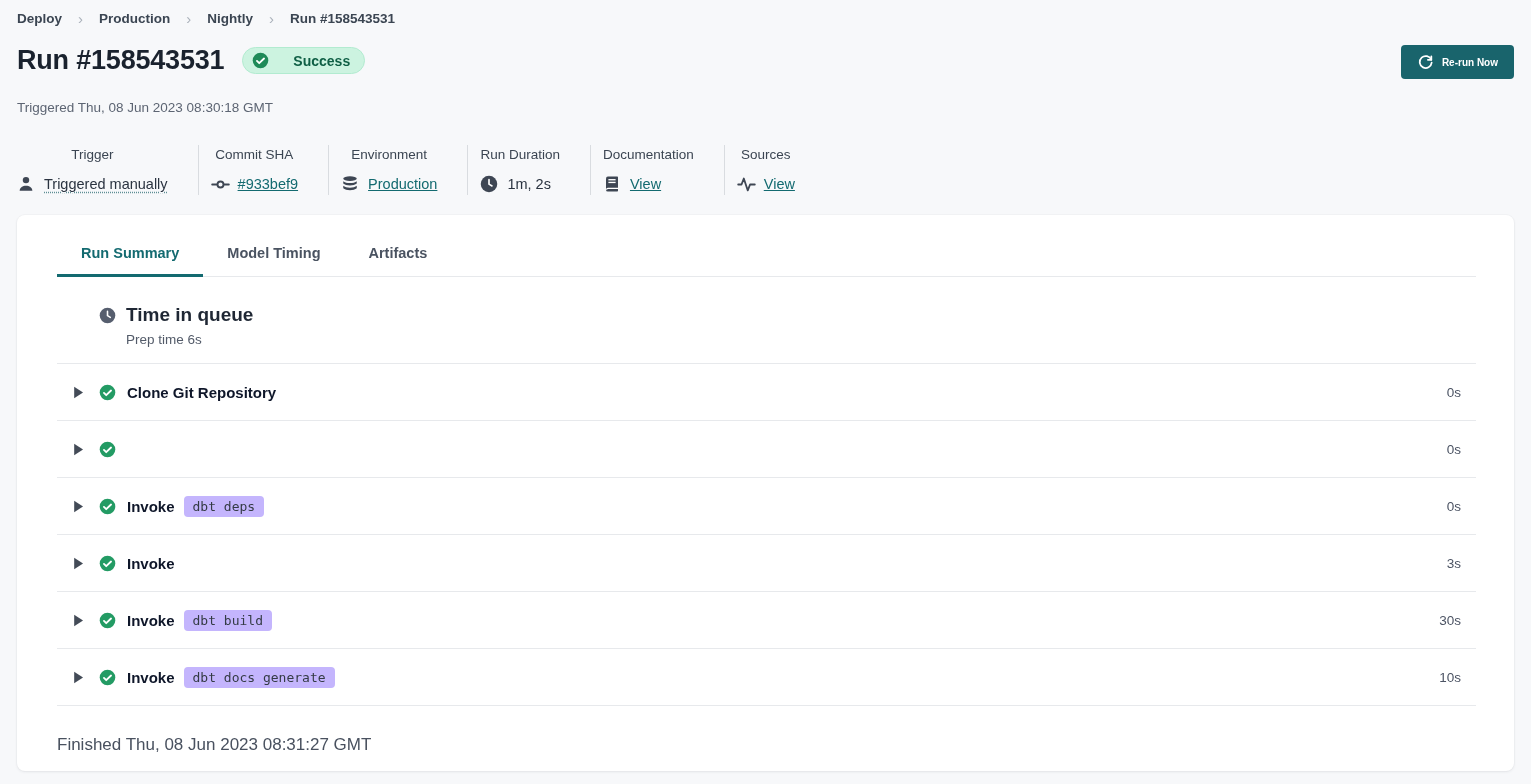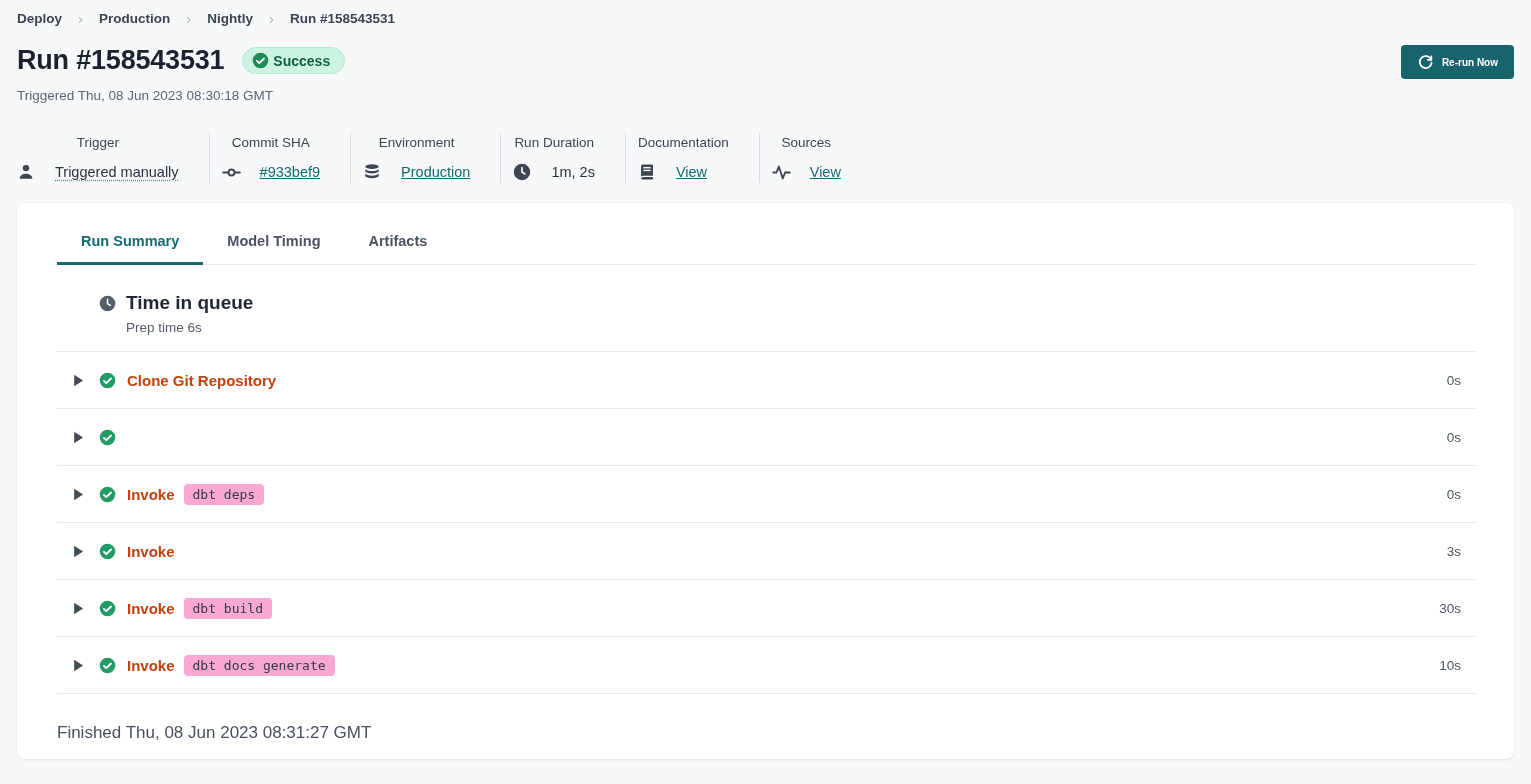--- a/index.html
+++ b/index.html
@@ -24,41 +24,41 @@
   
   .topbar { padding: 10px 5px 0 17px; }
   .breadcrumb { display: flex; align-items: center; gap: 10px; font-size: 13.5px; font-weight: 700; color: #3b4552; }
   .crumb { cursor: pointer; }
   .crumb-sep { color: #aab1ba; font-weight: 400; font-size: 15px; padding: 0 6px; }
 
   .header-row { display: flex; align-items: flex-start; justify-content: space-between; padding: 0 17px; margin-top: 18px; }
   .header-left { display: flex; align-items: center; gap: 18px; }
   .page-title { font-size: 27px; font-weight: 700; letter-spacing: -0.2px; color: #1a222e; }
   .status-badge {
-    display: inline-flex; align-items: center; gap: 4px;
+    display: inline-flex; align-items: center; gap: 24px;
     background: var(--badge-bg); border: 1px solid #b2ebd0;
     color: var(--badge-text); font-size: 14px; font-weight: 600;
     height: 27px; padding: 0 14px 0 9px; border-radius: 16px;
   }
   .status-badge .badge-check { color: #1e8a58; }
   .rerun-btn {
     display: inline-flex; align-items: center; gap: 9px;
     background: var(--btn); color: #fff; border: none; cursor: pointer;
     font-family: inherit; font-size: 10px; font-weight: 600;
     height: 34px; padding: 0 16px; border-radius: 4px;
   }
-  .triggered { padding: 0 17px; margin-top: 9px; font-size: 13.5px; color: var(--gray-text); }
+  .triggered { padding: 0 17px; margin-top: 21px; font-size: 13.5px; color: var(--gray-text); }
 
   
   .details-row { display: flex; padding: 0 17px; margin-top: 30px; }
   .detail-item { padding: 2px 30px 2px 12px; text-align: center; }
   .detail-item:first-child { padding-left: 0; }
   .detail-item + .detail-item { border-left: 1px solid #d9dce0; }
   .detail-label { font-size: 13.5px; color: #3b4552; }
-  .detail-value-row { display: flex; align-items: center; gap: 20px; margin-top: 13px; }
+  .detail-value-row { display: flex; align-items: center; gap: 9px; margin-top: 13px; }
   .detail-icon { color: var(--dark-slate); width: 18px; height: 18px; }
   .detail-value { font-size: 14.5px; color: #2a3340; }
   .detail-value.link { color: var(--accent); text-decoration: underline; cursor: pointer; }
   .detail-value.tooltip { text-decoration: underline dotted; text-decoration-color: #5e8f94; text-underline-offset: 3px; cursor: default; }
 
   
   .card {
     margin: 20px 17px 0 17px; background: #fff; border-radius: 8px;
     box-shadow: 0 1px 3px rgba(30,40,55,0.08), 0 0 0 1px rgba(30,40,55,0.02);
     height: 556px;
@@ -71,24 +71,24 @@
   .tab.active::after { content: ""; position: absolute; left: 0; right: 0; bottom: -1px; height: 3px; background: var(--accent); }
 
   .queue-section { display: flex; align-items: flex-start; gap: 10px; padding: 27px 0 15px 42px; border-bottom: 1px solid var(--border); }
   .queue-icon { color: #565e6e; width: 17px; height: 17px; margin-top: 3px; }
   .queue-title { font-size: 19px; font-weight: 700; color: #1f2734; text-align: right; }
   .queue-link { display: inline-block; margin-top: 6px; font-size: 13.5px; color: #535b69; cursor: pointer; }
 
   .step-row { display: flex; align-items: center; height: 57px; border-bottom: 1px solid var(--border); cursor: pointer; }
   .caret { width: 11px; height: 13px; margin-left: 16px; color: #434b57; flex: none; }
   .step-check { width: 17px; height: 17px; margin-left: 15px; flex: none; color: var(--green); }
-  .step-label { margin-left: 11px; font-size: 15px; font-weight: 700; color: #c2410c; }
+  .step-label { margin-left: 11px; font-size: 15px; font-weight: 700; color: #0f172a; }
   .step-code {
     margin-left: 9px; font-family: "DejaVu Sans Mono", "Liberation Mono", monospace;
-    font-size: 13px; color: #343b45; background: #f9a8d4; border-radius: 4px; padding: 3px 9px;
+    font-size: 13px; color: #343b45; background: #c4b5fd; border-radius: 4px; padding: 3px 9px;
   }
   .step-duration { margin-left: auto; padding-right: 15px; font-size: 13.5px; color: #4c5464; }
 
   .card-footer { padding: 29px 0 0 0; font-size: 17px; color: #49515f; }
 </style>
 </head>
 <body>
 
 <div class="topbar">
   <div class="breadcrumb" id="breadcrumb">

